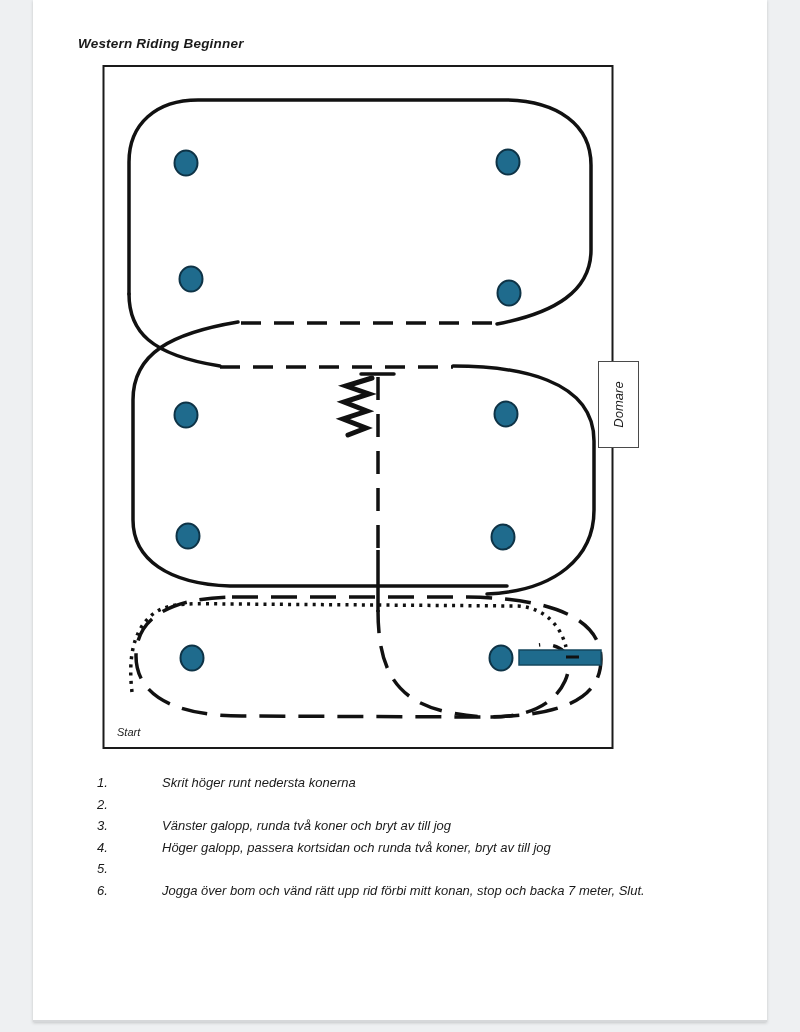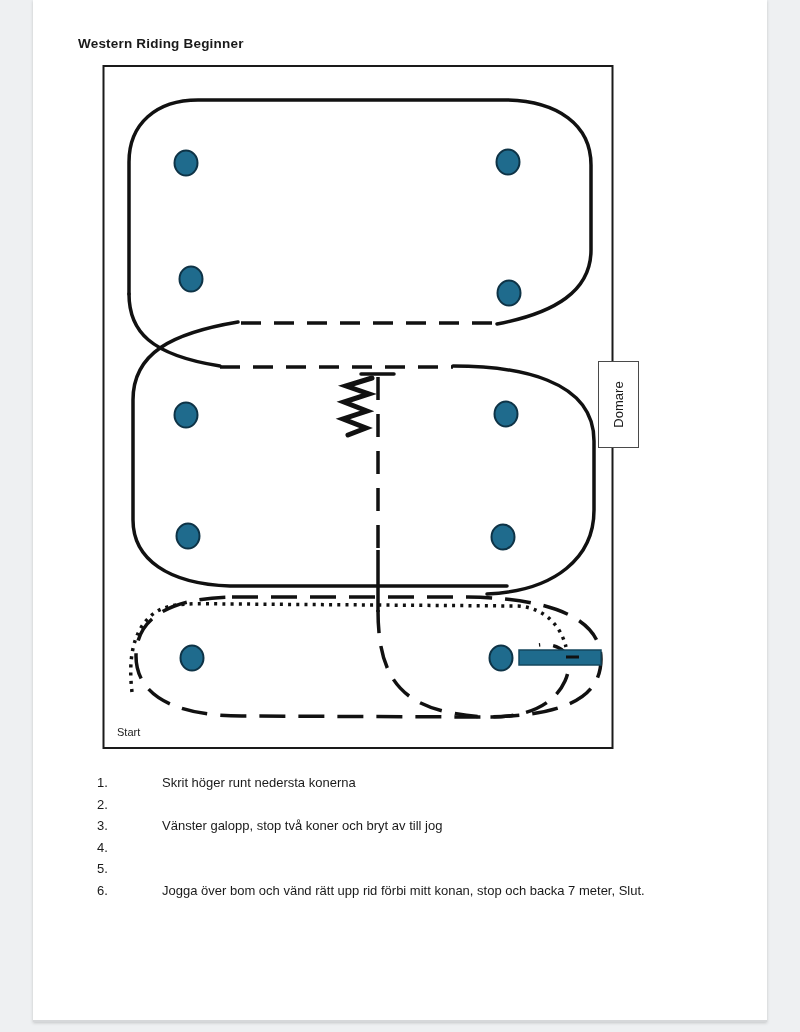--- a/index.html
+++ b/index.html
@@ -3,21 +3,21 @@
 <meta charset="utf-8">
 <style>
   * { box-sizing: border-box; }
   html, body {
     margin: 0; padding: 0;
     width: 800px; height: 1032px;
     background: #eef0f2;
     font-family: "Liberation Sans", sans-serif;
     overflow: hidden;
   }
-  .stage { position: relative; width: 800px; height: 1032px; }
+  .stage { position: relative; width: 800px; height: 1032px; font-style: italic; }
   .page {
     position: absolute; left: 33px; top: 0;
     width: 734px; height: 1022px;
     background: #ffffff;
     border-bottom: 2px solid #d6d8da;
     box-shadow: 0 1px 3px rgba(0,0,0,0.18);
   }
   .doc-title {
     position: absolute; left: 78px; top: 36px;
     font-size: 13.5px; font-weight: bold; color: #1a1a1a;
@@ -108,24 +108,25 @@
   <div class="instructions">
     <div class="instr-row">
       <span class="instr-num">1.</span>
       <span class="instr-text">Skrit höger runt nedersta konerna</span>
     </div>
     <div class="instr-row">
       <span class="instr-num">2.</span>
     </div>
     <div class="instr-row">
       <span class="instr-num">3.</span>
-      <span class="instr-text">Vänster galopp, stop två koner och bryt av till jog</span>
+      <span class="instr-text">Vänster galopp, runda två koner och bryt av till jog</span>
     </div>
     <div class="instr-row">
       <span class="instr-num">4.</span>
+      <span class="instr-text">Höger galopp, passera kortsidan och runda två koner, bryt av till jog</span>
     </div>
     <div class="instr-row">
       <span class="instr-num">5.</span>
     </div>
     <div class="instr-row">
       <span class="instr-num">6.</span>
       <span class="instr-text">Jogga över bom och vänd rätt upp rid förbi mitt konan, stop och backa 7 meter, Slut.</span>
     </div>
   </div>
 </div>

